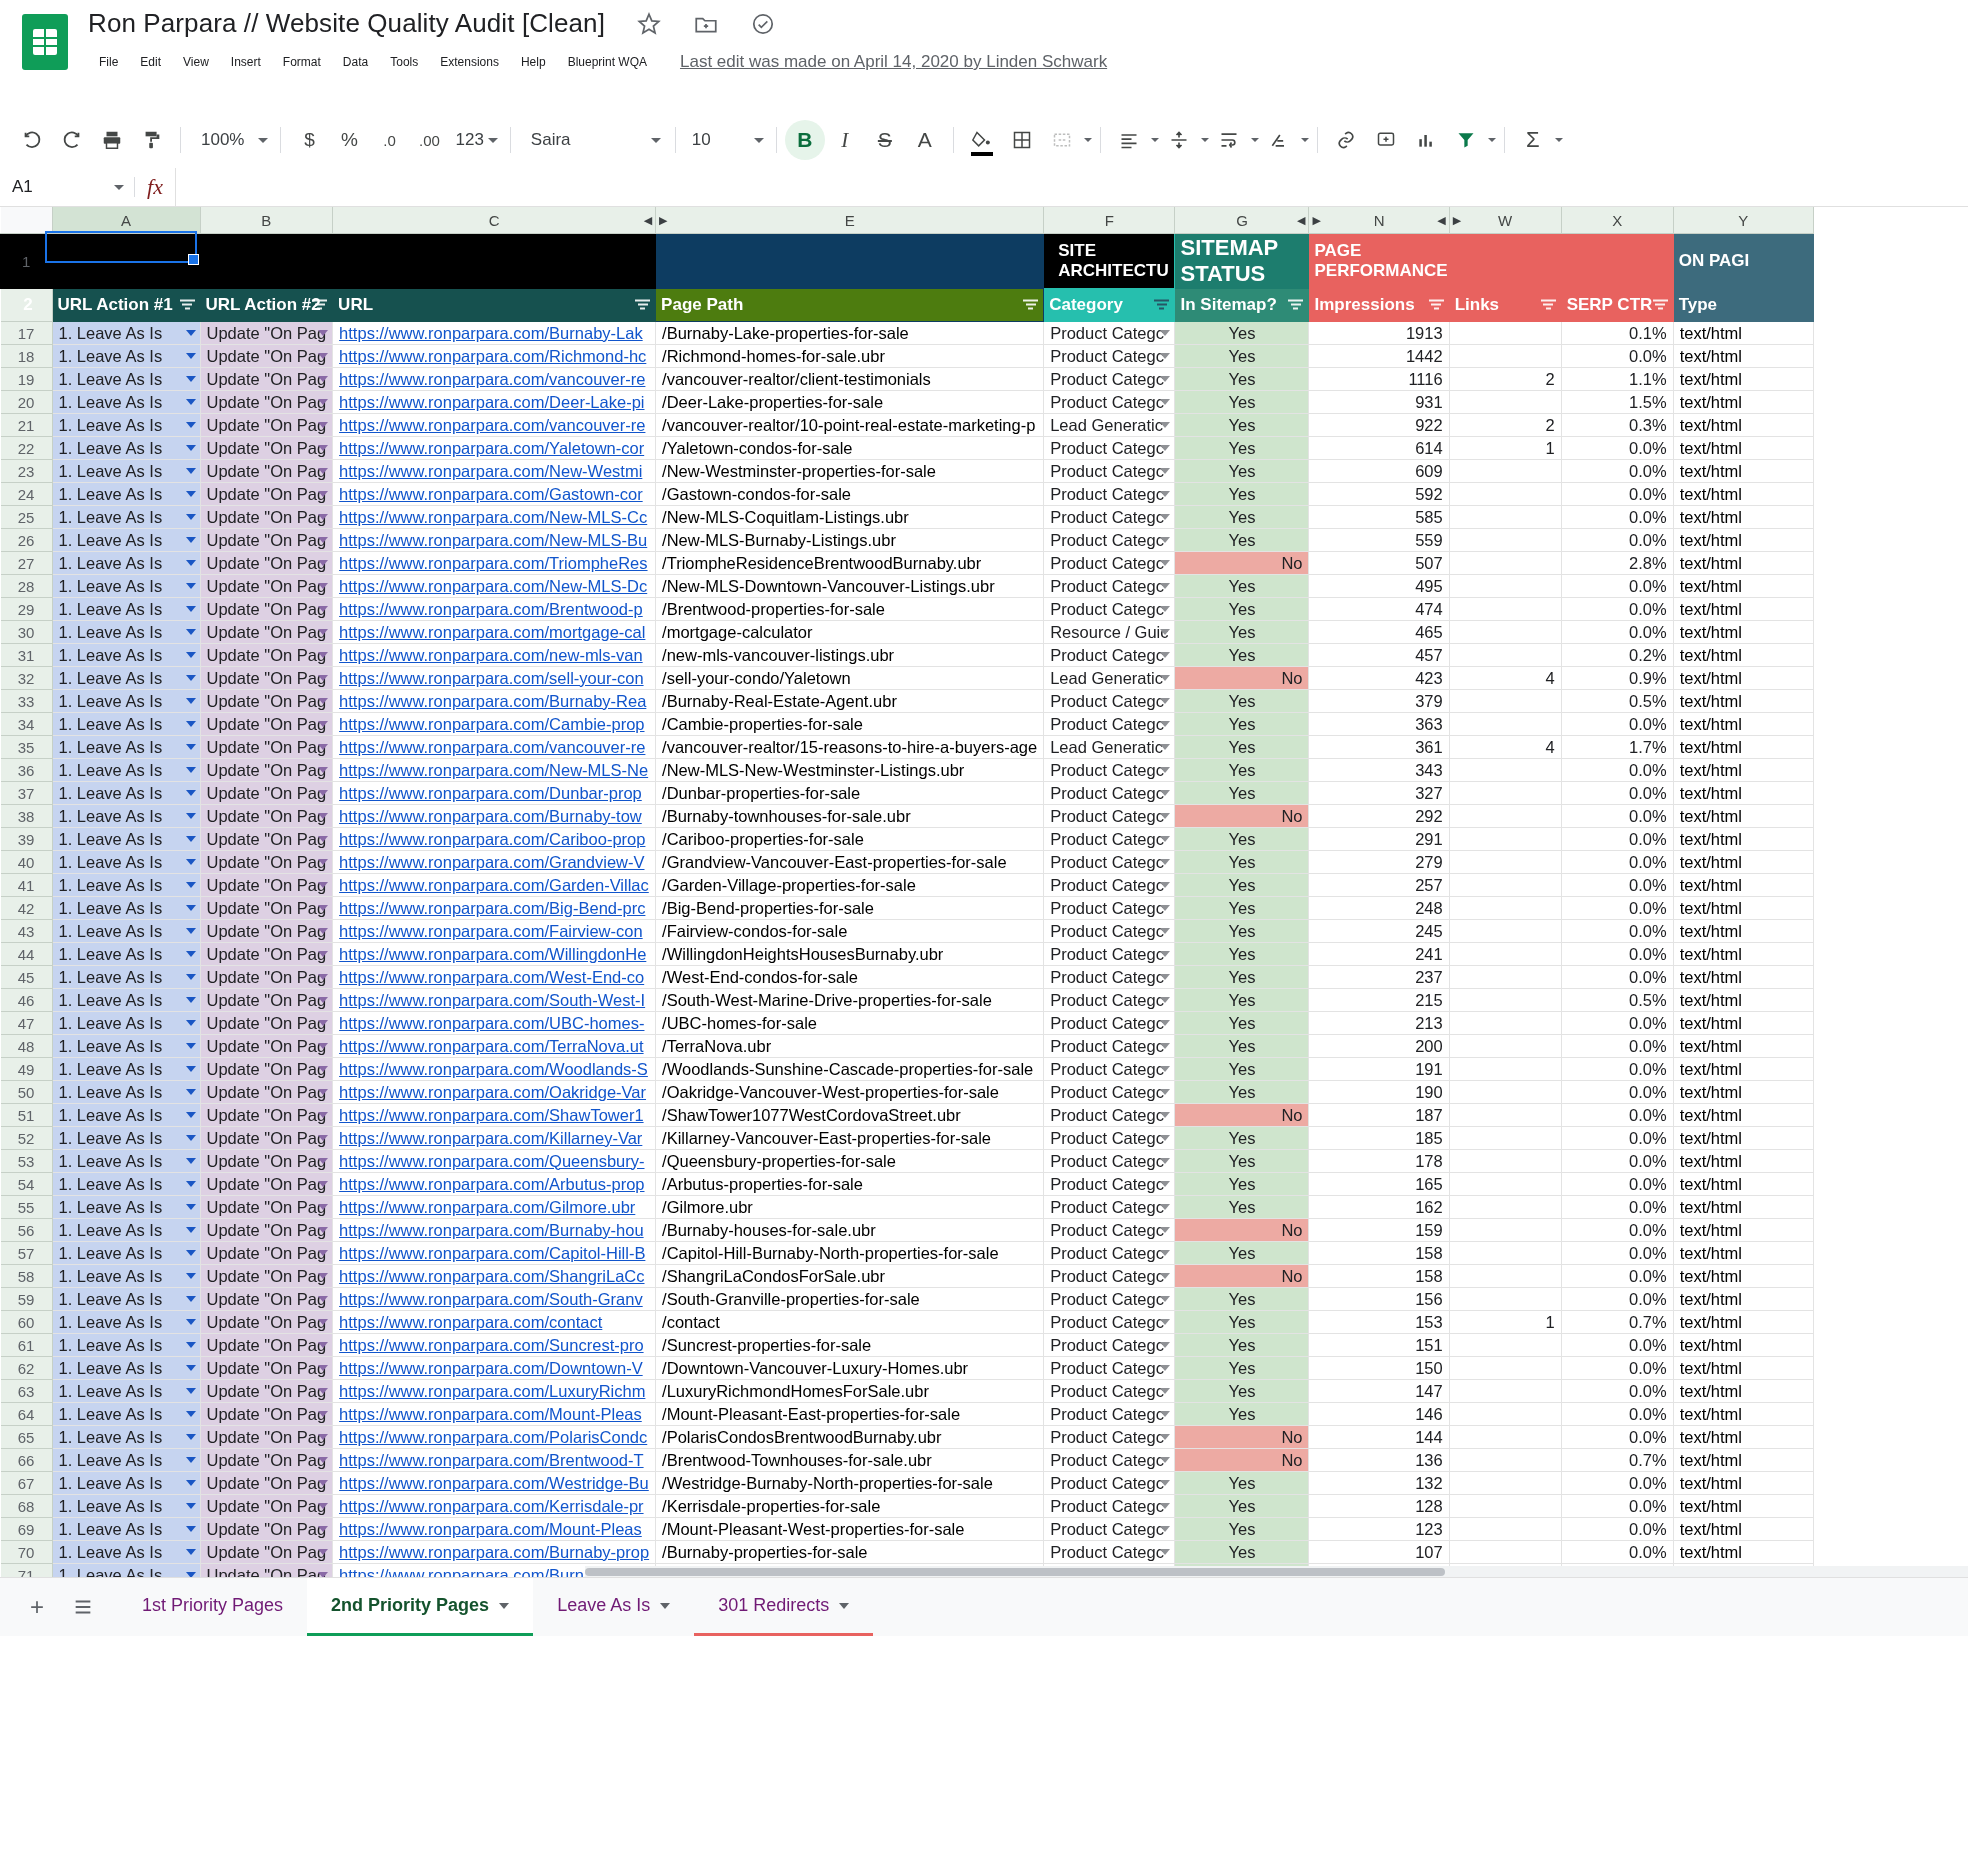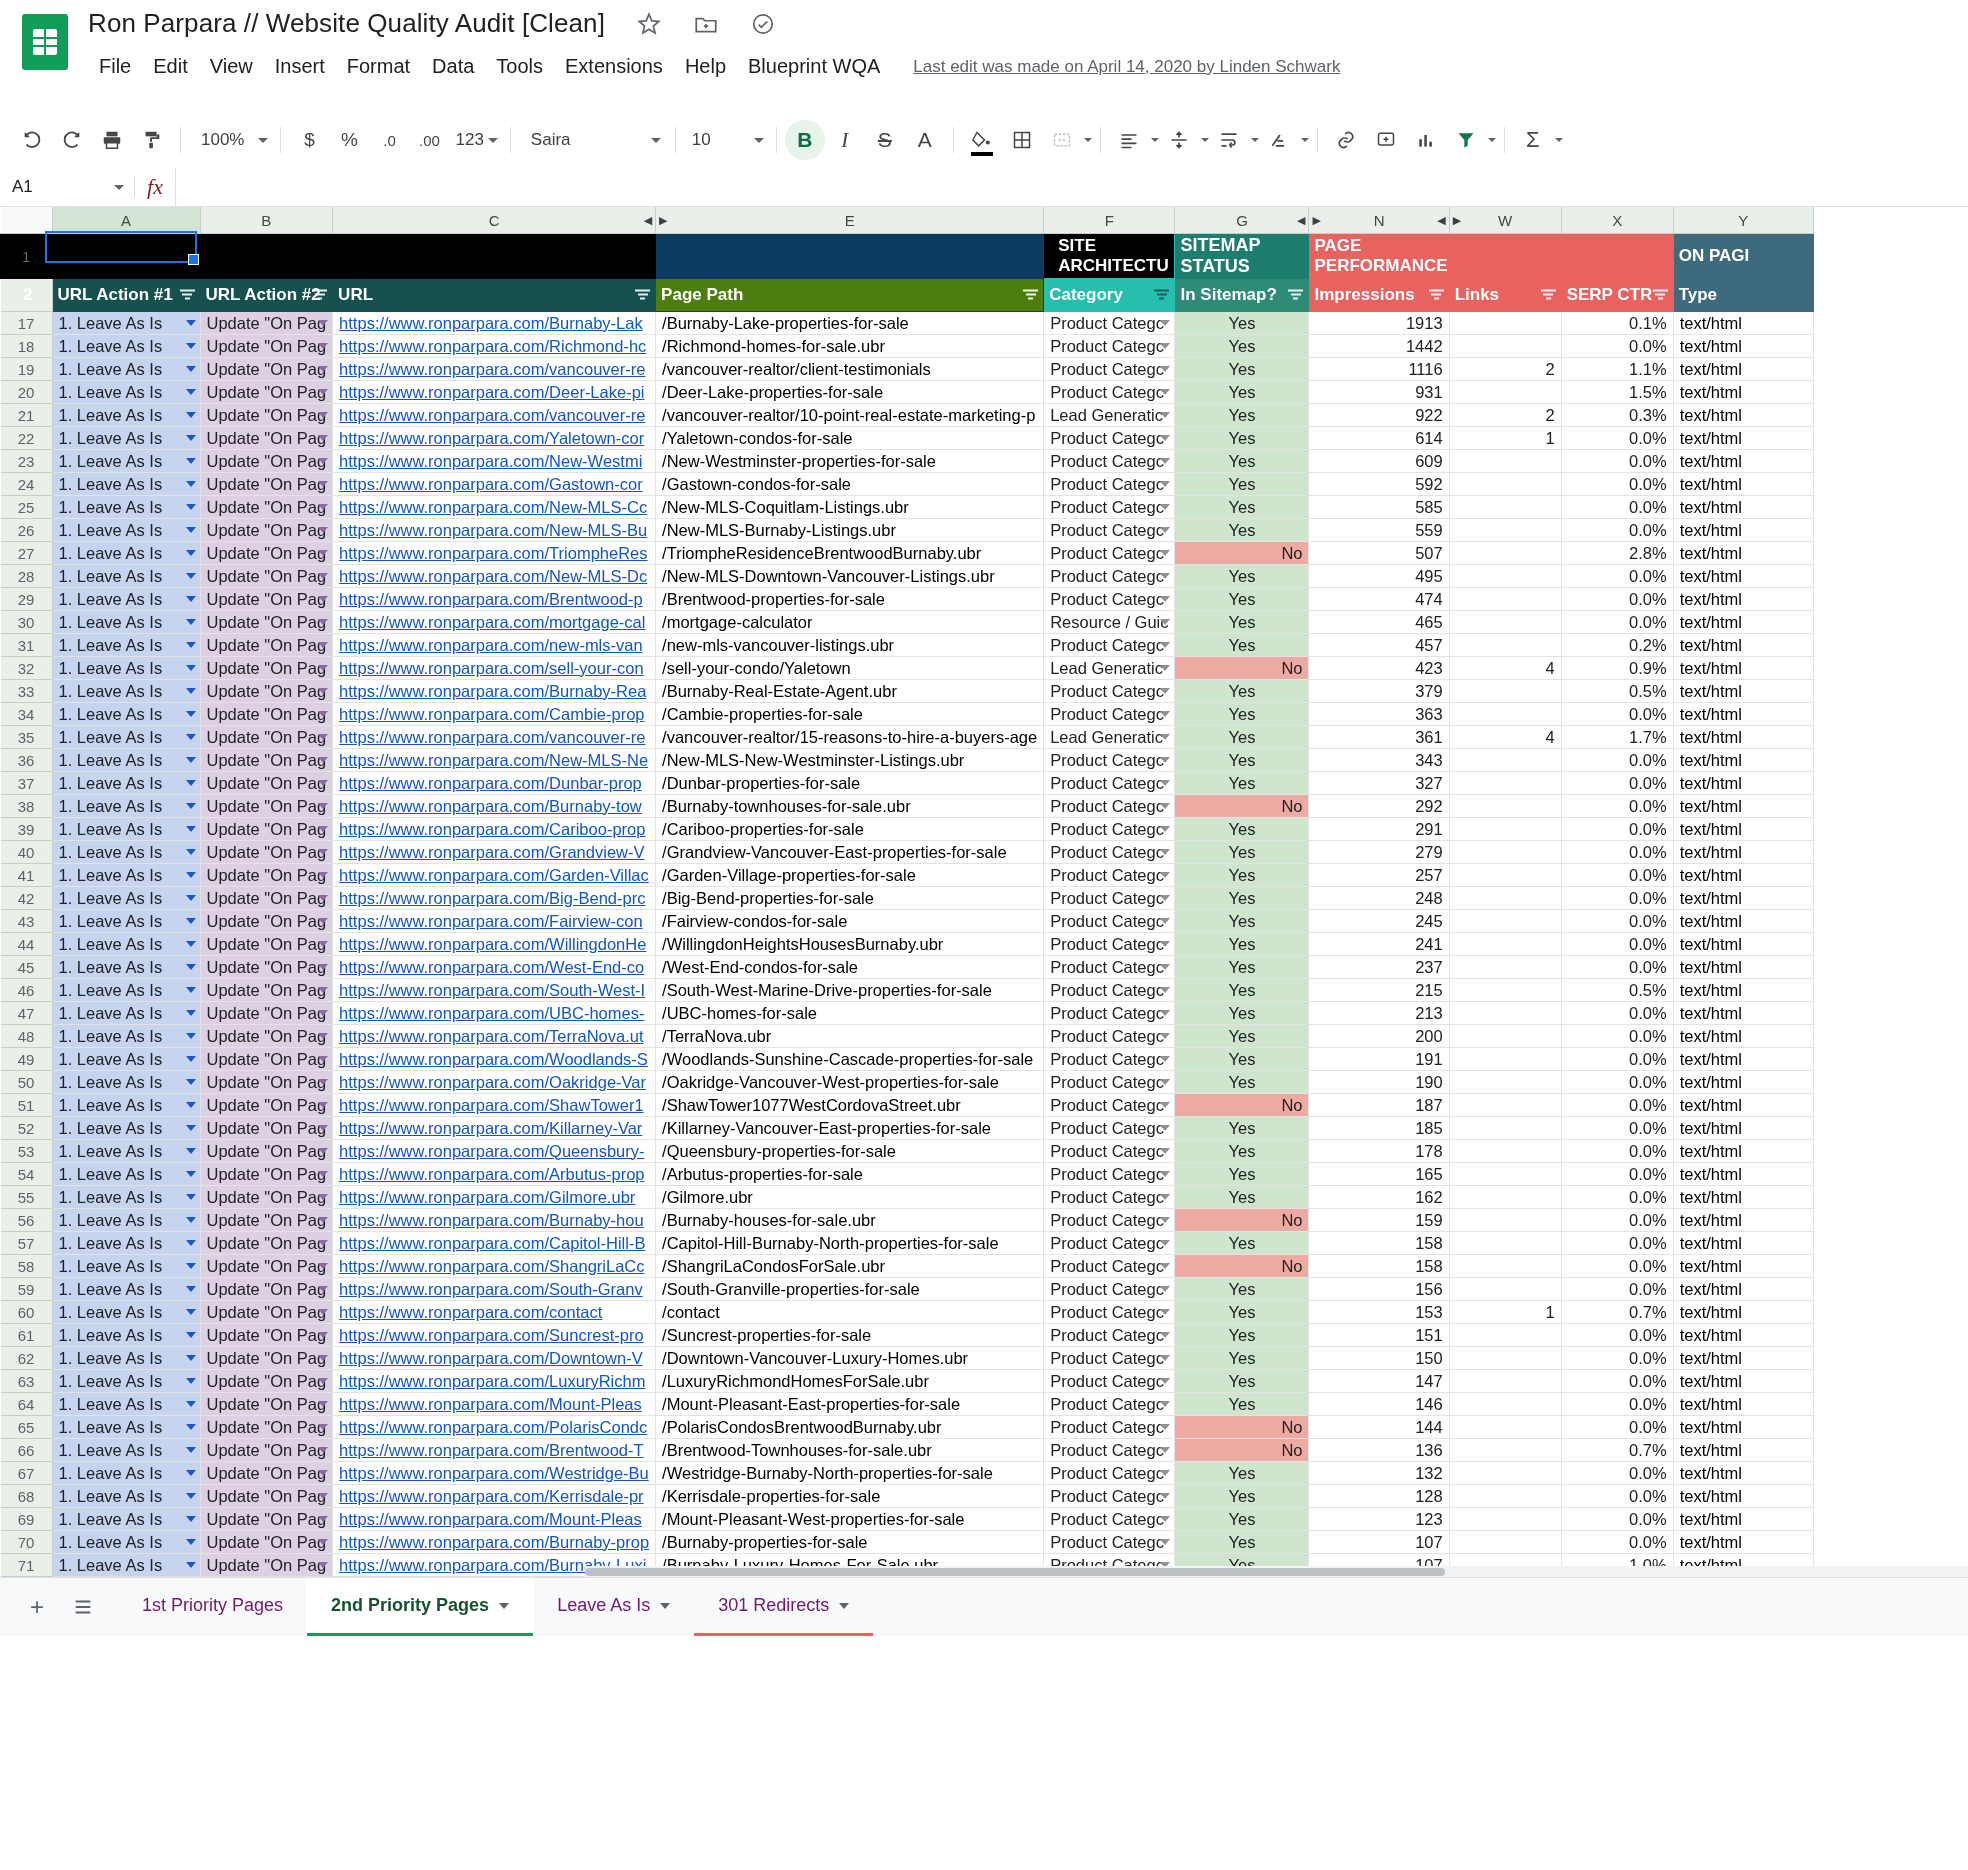--- a/index.html
+++ b/index.html
@@ -18,21 +18,21 @@
   .doclogo .grid{
     position:absolute;left:11px;top:21px;width:24px;height:26px;background:#fff;border-radius:2px;
   }
   .doclogo .grid:before{content:"";position:absolute;left:0;top:8px;width:24px;height:2px;background:#0f9d58;}
   .doclogo .grid:after{content:"";position:absolute;left:0;top:16px;width:24px;height:2px;background:#0f9d58;}
   .doclogo .vline{position:absolute;left:11px;top:0;width:2px;height:26px;background:#0f9d58;}
   .titlerow{position:absolute;left:88px;top:8px;display:flex;align-items:center;gap:31px;}
   .doctitle{font-size:26px;color:#202124;font-weight:400;white-space:nowrap;letter-spacing:.1px;}
   .tIcon{width:26px;height:26px;position:relative;cursor:pointer;color:#5f6368;}
   .menurow{position:absolute;left:88px;top:52px;display:flex;align-items:center;gap:0;}
-  .menurow .mi{font-size:20px;color:#202124;padding:3px 11px;border-radius:4px;white-space:nowrap;cursor:pointer;}
+  .menurow .mi{font-size:12px;color:#202124;padding:3px 11px;border-radius:4px;white-space:nowrap;cursor:pointer;}
   .lastedit{font-size:17px;color:#5f6368;text-decoration:underline;margin-left:22px;white-space:nowrap;cursor:pointer;}
   
   .toolbar{height:56px;display:flex;align-items:center;padding:0 12px;gap:0;background:#fff;position:relative;}
   .tbtn{width:40px;height:40px;border-radius:50%;display:flex;align-items:center;justify-content:center;
         color:#444746;font-size:19px;cursor:pointer;flex:none;}
   .tbtn.boldon{background:#e6f4ea;color:#0b6e3d;font-weight:bold;}
   .tsep{width:1px;height:26px;background:#dadce0;margin:0 8px;flex:none;}
   .zoomsel{display:flex;align-items:center;height:36px;padding:0 4px 0 12px;border-radius:4px;cursor:pointer;color:#3c4043;font-size:17px;gap:14px;}
   .fontsel{display:flex;align-items:center;height:36px;width:130px;padding:0 6px 0 12px;border-radius:4px;cursor:pointer;color:#3c4043;font-size:17px;justify-content:space-between;}
   .sizesel{display:flex;align-items:center;height:36px;width:72px;padding:0 4px 0 8px;border-radius:4px;cursor:pointer;color:#3c4043;font-size:17px;justify-content:space-between;}
@@ -60,21 +60,21 @@
   .rowhdr{
     background:#e8f0e9;border:1px solid #c6d0c7;border-left:none;
     width:45px;text-align:center;color:#5f6368;font-size:15px;
   }
   td.cell{border:1px solid #e3e3e3;padding:0 6px;height:22px;white-space:nowrap;overflow:hidden;
           vertical-align:middle;}
   
   .banner td{background:#000;border:1px solid #000;height:28px;}
   .banner td.navy{background:#0d3c61;border-color:#0d3c61;}
   .banner td.teal{background:#000000;border-color:#26bfae;color:#fff;font-weight:bold;font-size:17px;padding-left:14px;}
-  .banner td.dkteal{background:#1d7d6e;border-color:#1d7d6e;color:#fff;font-weight:bold;font-size:18px;padding-left:5px;}
+  .banner td.dkteal{background:#1d7d6e;border-color:#1d7d6e;color:#fff;font-weight:bold;font-size:22px;padding-left:5px;}
   .banner td.red{background:#e8625f;border-color:#e8625f;color:#fff;font-weight:bold;font-size:17px;padding-left:5px;}
   .banner td.steel{background:#3d6b7d;border-color:#3d6b7d;color:#fff;font-weight:bold;font-size:17px;padding-left:5px;}
   
   .hdr2 td{height:30px;color:#fff;font-weight:bold;font-size:17px;padding-left:5px;position:relative;}
   .hdr2 td.dkteal2{background:#16514f;border:1px solid #16514f;}
   .hdr2 td.navy2{background:#4d7c0f;border:1px solid #0d3c61;}
   .hdr2 td.teal2{background:#26bfae;border:1px solid #26bfae;}
   .hdr2 td.green2{background:#2e8b76;border:1px solid #2e8b76;}
   .hdr2 td.red2{background:#e8625f;border:1px solid #e8625f;}
   .hdr2 td.steel2{background:#3d6b7d;border:1px solid #3d6b7d;}

